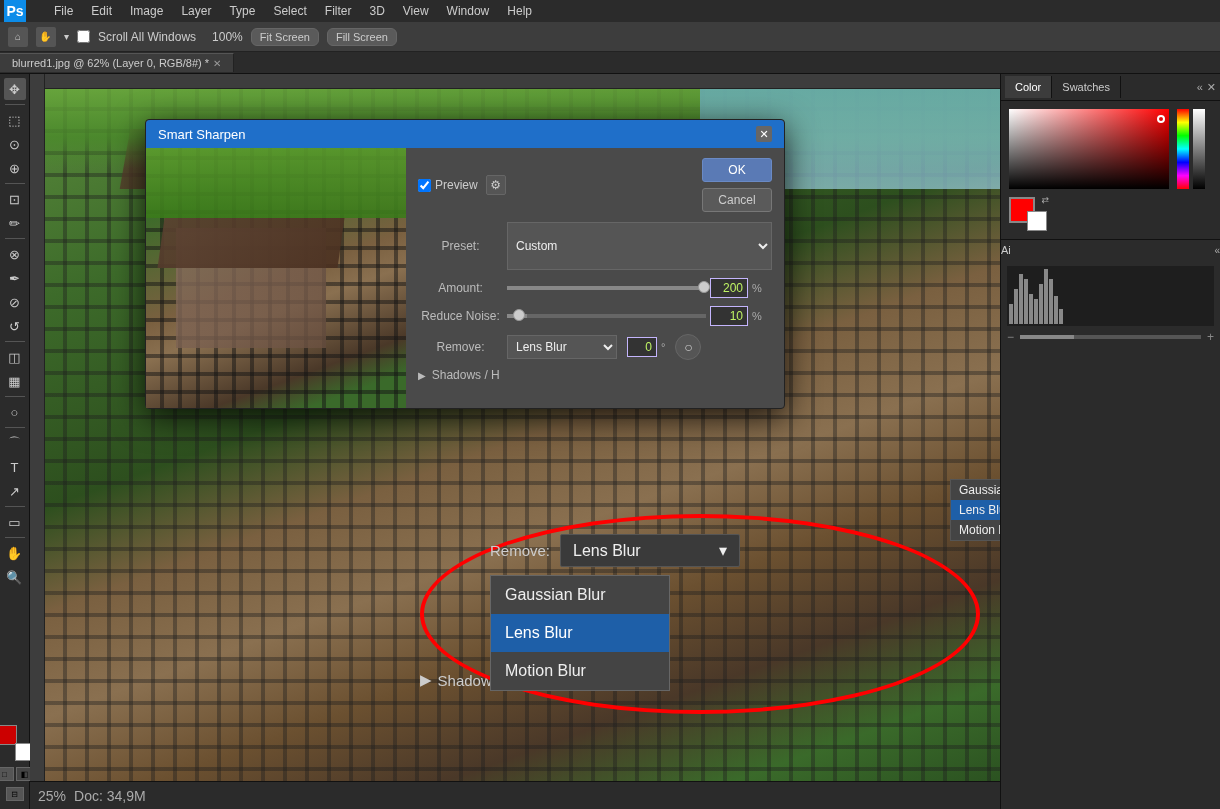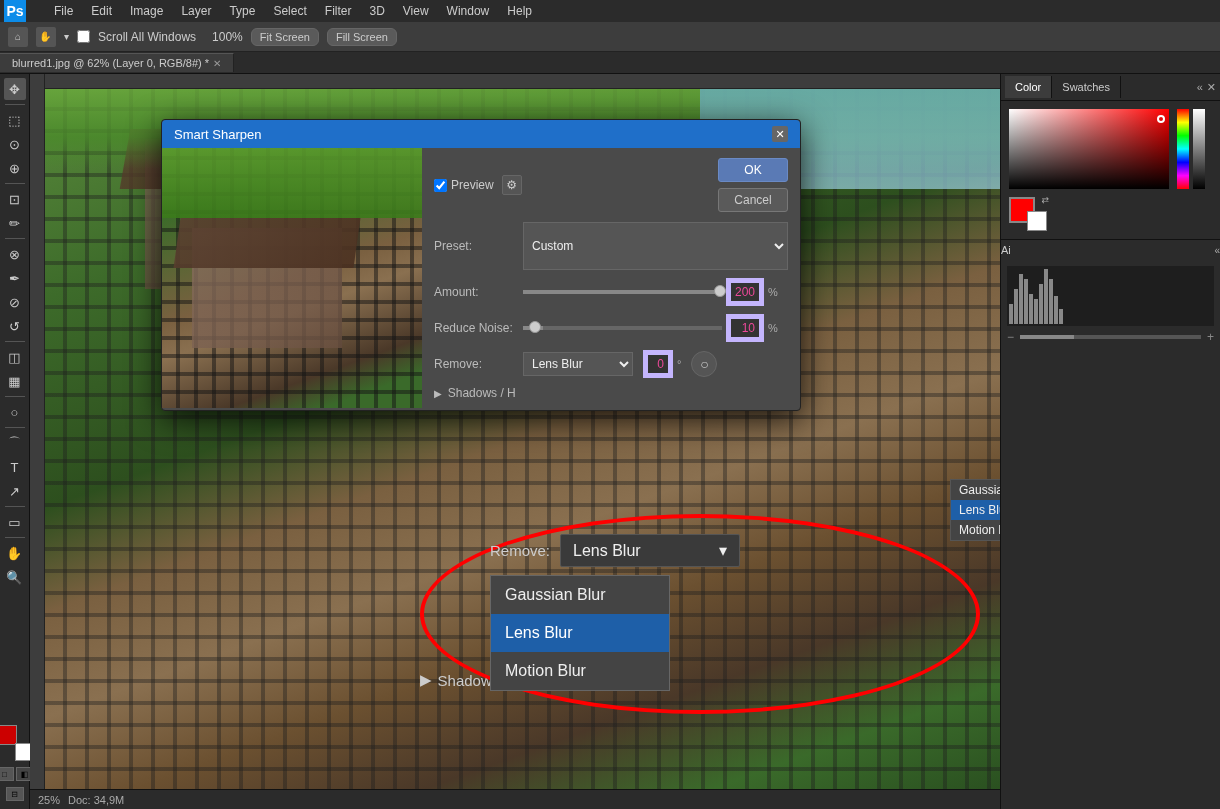--- a/index.html
+++ b/index.html
@@ -141,27 +141,27 @@
         0deg,
         transparent 0px,
         transparent 18px,
         rgba(30,30,30,0.4) 18px,
         rgba(30,30,30,0.4) 22px
       );
     }
     .status-bar {
       position: absolute;
       bottom: 0; left: 0; right: 0;
-      height: 20px;
+      height: 28px;
       background: #2b2b2b;
       display: flex;
       align-items: center;
       padding: 0 8px;
       color: #aaa;
-      font-size: 11px;
+      font-size: 14px;
       gap: 8px;
       border-top: 1px solid #111;
     }
 
     
     .right-panel {
       width: 220px;
       background: #2b2b2b;
       border-left: 1px solid #111;
       display: flex;
@@ -179,21 +179,21 @@
     .hue-bar {
       width: 12px;
       height: 80px;
       background: linear-gradient(to bottom, #f00, #ff0, #0f0, #0ff, #00f, #f0f, #f00);
       cursor: pointer;
       margin-left: 4px;
     }
     .dialog {
       position: absolute;
       top: 30px;
-      left: 116px;
+      left: 100px;
       width: 640px;
       background: #4a4a4a;
       border: 1px solid #222;
       border-radius: 4px;
       box-shadow: 0 8px 32px rgba(0,0,0,0.8);
       z-index: 101;
     }
     .dialog-title-bar {
       background: #1f6fc9;
       color: white;
@@ -274,21 +274,21 @@
       color: white;
     }
     .dialog-row {
       display: flex;
       align-items: center;
       margin-bottom: 8px;
       gap: 4px;
     }
     .dialog-label {
       width: 85px;
-      text-align: left;
+      text-align: center;
       color: #bbb;
       font-size: 12px;
       flex-shrink: 0;
     }
     .dialog-slider {
       flex: 1;
       height: 4px;
       background: #666;
       position: relative;
       cursor: pointer;
@@ -304,22 +304,22 @@
       top: -5px;
       width: 12px; height: 12px;
       background: #ccc;
       border: 1px solid #999;
       border-radius: 50%;
       cursor: pointer;
     }
     .dialog-value-box {
       width: 38px;
       background: #333;
-      border: 5px solid #c4b5fd;
-      color: #ec4899;
+      border: 1px solid #c4b5fd;
+      color: #bef264;
       font-size: 12px;
       padding: 2px 4px;
       text-align: right;
     }
     .dialog-unit { color: #aaa; font-size: 11px; width: 20px; }
     .dialog-select {
       background: #555;
       color: #eee;
       border: 1px solid #666;
       padding: 3px 4px;

